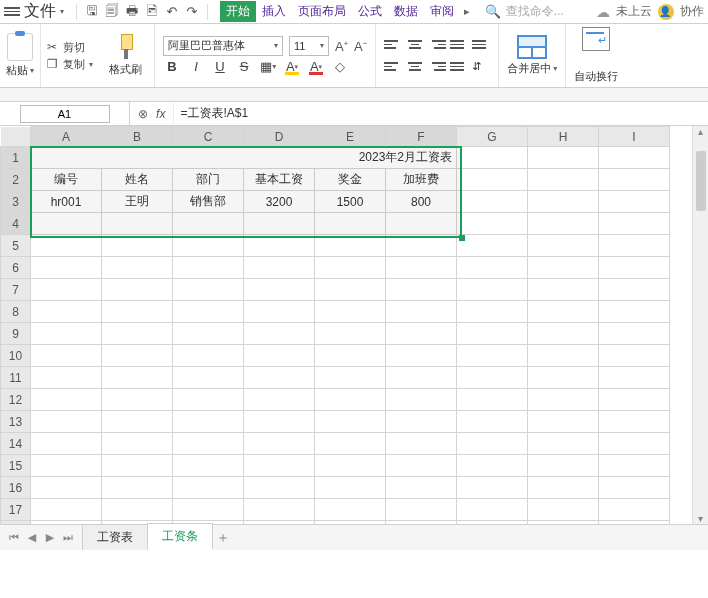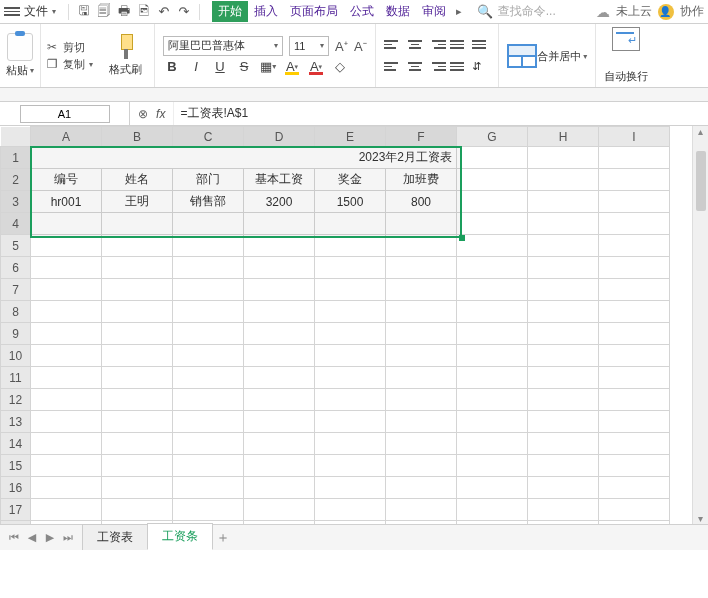--- a/index.html
+++ b/index.html
@@ -2,21 +2,21 @@
 <html><head>
 <meta charset="utf-8">
 <style>
 * { box-sizing: border-box; margin: 0; padding: 0; font-family: "Microsoft YaHei", Arial, sans-serif; }
 body { width: 708px; height: 598px; background: #fff; overflow: hidden; font-size: 12px; color: #333; }
 
 
 .menubar { height: 24px; display: flex; align-items: center; border-bottom: 1px solid #d0d0d0; padding: 0 4px; gap: 2px; }
 .menubar .hamburger { width: 16px; height: 16px; display: flex; flex-direction: column; justify-content: center; gap: 2px; }
 .menubar .hamburger span { height: 1.5px; background: #555; }
-.menubar .file-label { font-size: 12px; margin-left: 2px; margin-right: 2px; }
+.menubar .file-label { font-size: 16px; margin-left: 2px; margin-right: 2px; }
 .menubar .dropdown-arrow { font-size: 8px; color: #666; margin-right: 6px; }
 .menubar .sep { width: 1px; height: 16px; background: #ddd; margin: 0 4px; }
 .menubar .qat-icon { width: 18px; height: 18px; display: flex; align-items: center; justify-content: center; color: #555; font-size: 13px; }
 .tabs { display: flex; align-items: center; gap: 0; margin-left: 6px; }
 .tab { padding: 2px 6px; font-size: 12px; color: #4c1d95; }
 .tab.active { background: #2e9e5b; color: #fff; }
 .tab-more { font-size: 11px; color: #666; padding: 0 4px; }
 .search-cmd { margin-left: 10px; color: #aaa; font-size: 12px; display: flex; align-items: center; gap: 4px; }
 .search-cmd .mag { font-size: 13px; }
 .cloud-area { margin-left: auto; display: flex; align-items: center; gap: 6px; color: #666; font-size: 12px; }
@@ -254,21 +254,21 @@
         </div>
       <div class="align-btn al-j">
           <span></span>
           <span></span>
           <span></span>
         </div>
       <div class="align-btn" style="font-size:11px">⇵</div>
     </div>
   </div>
   <div class="ribbon-group merge-group">
-    <div style="display:flex;align-items:center">
+    <div style="display:flex;flex-direction:column;align-items:center">
       <div class="merge-icon">
           <div class="m-top"></div>
           <div></div>
           <div></div>
         </div>
       <div class="merge-label">
           <span>合并居中</span>
           <span class="dd">▾</span>
         </div>
     </div>

